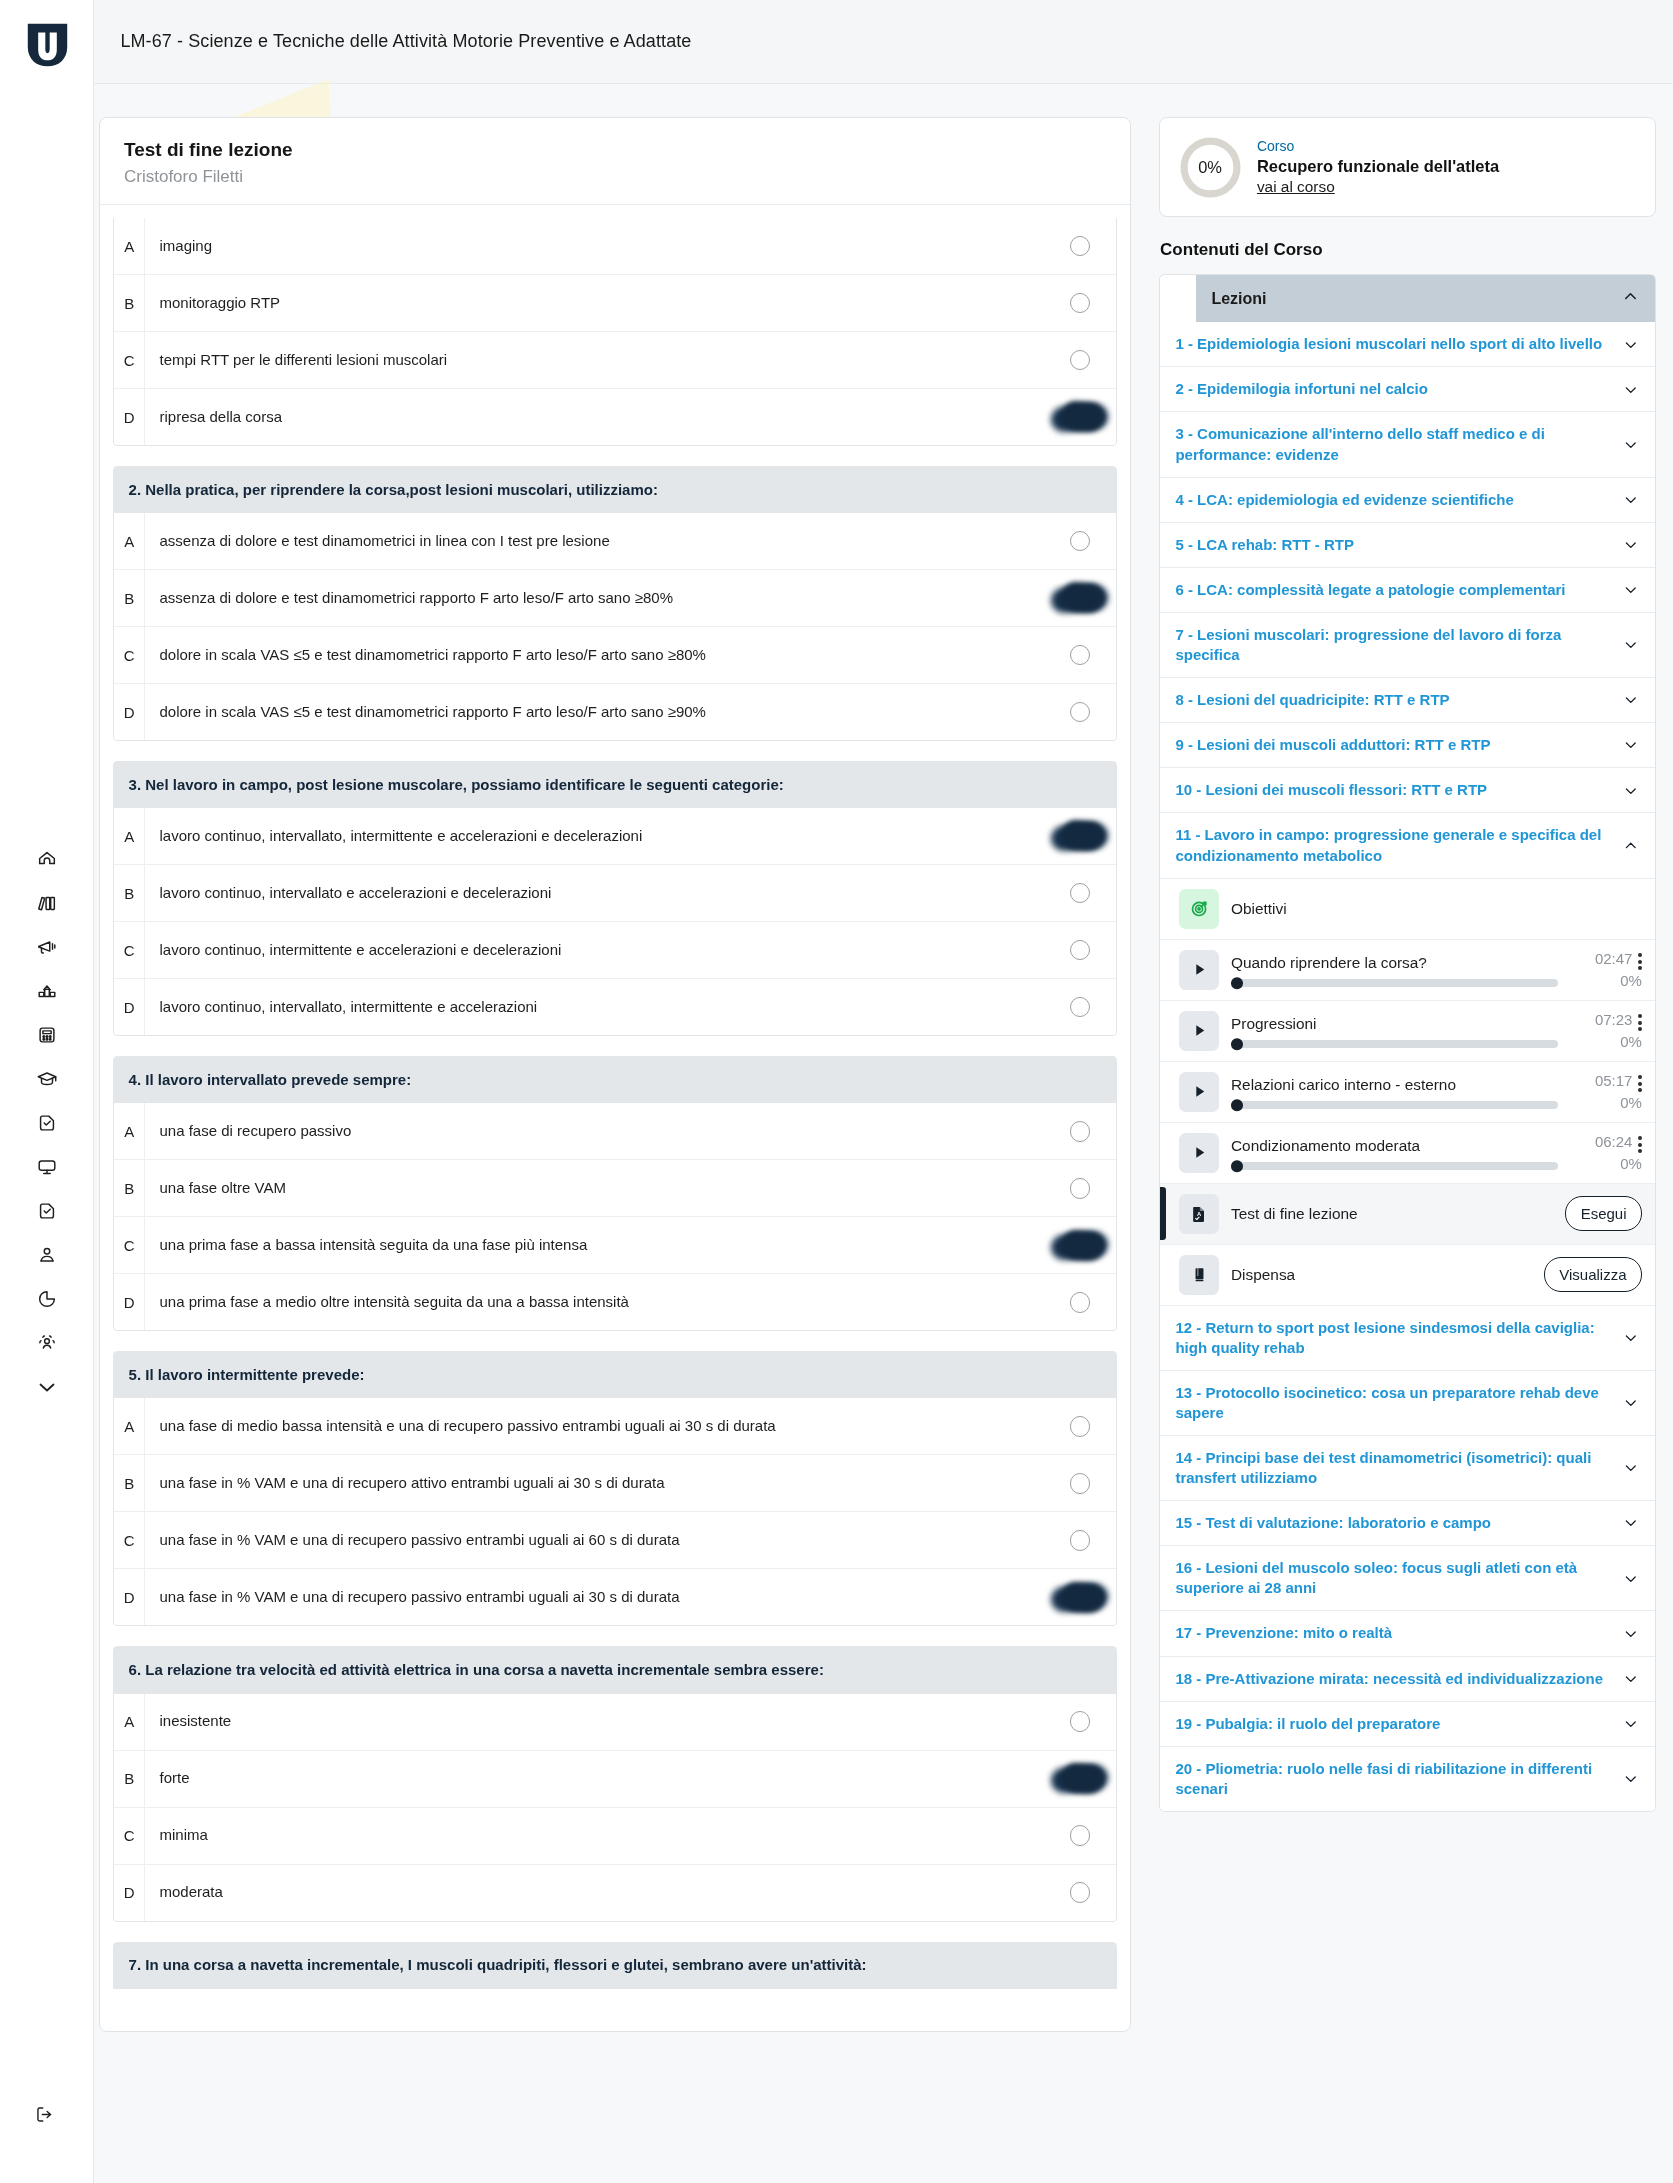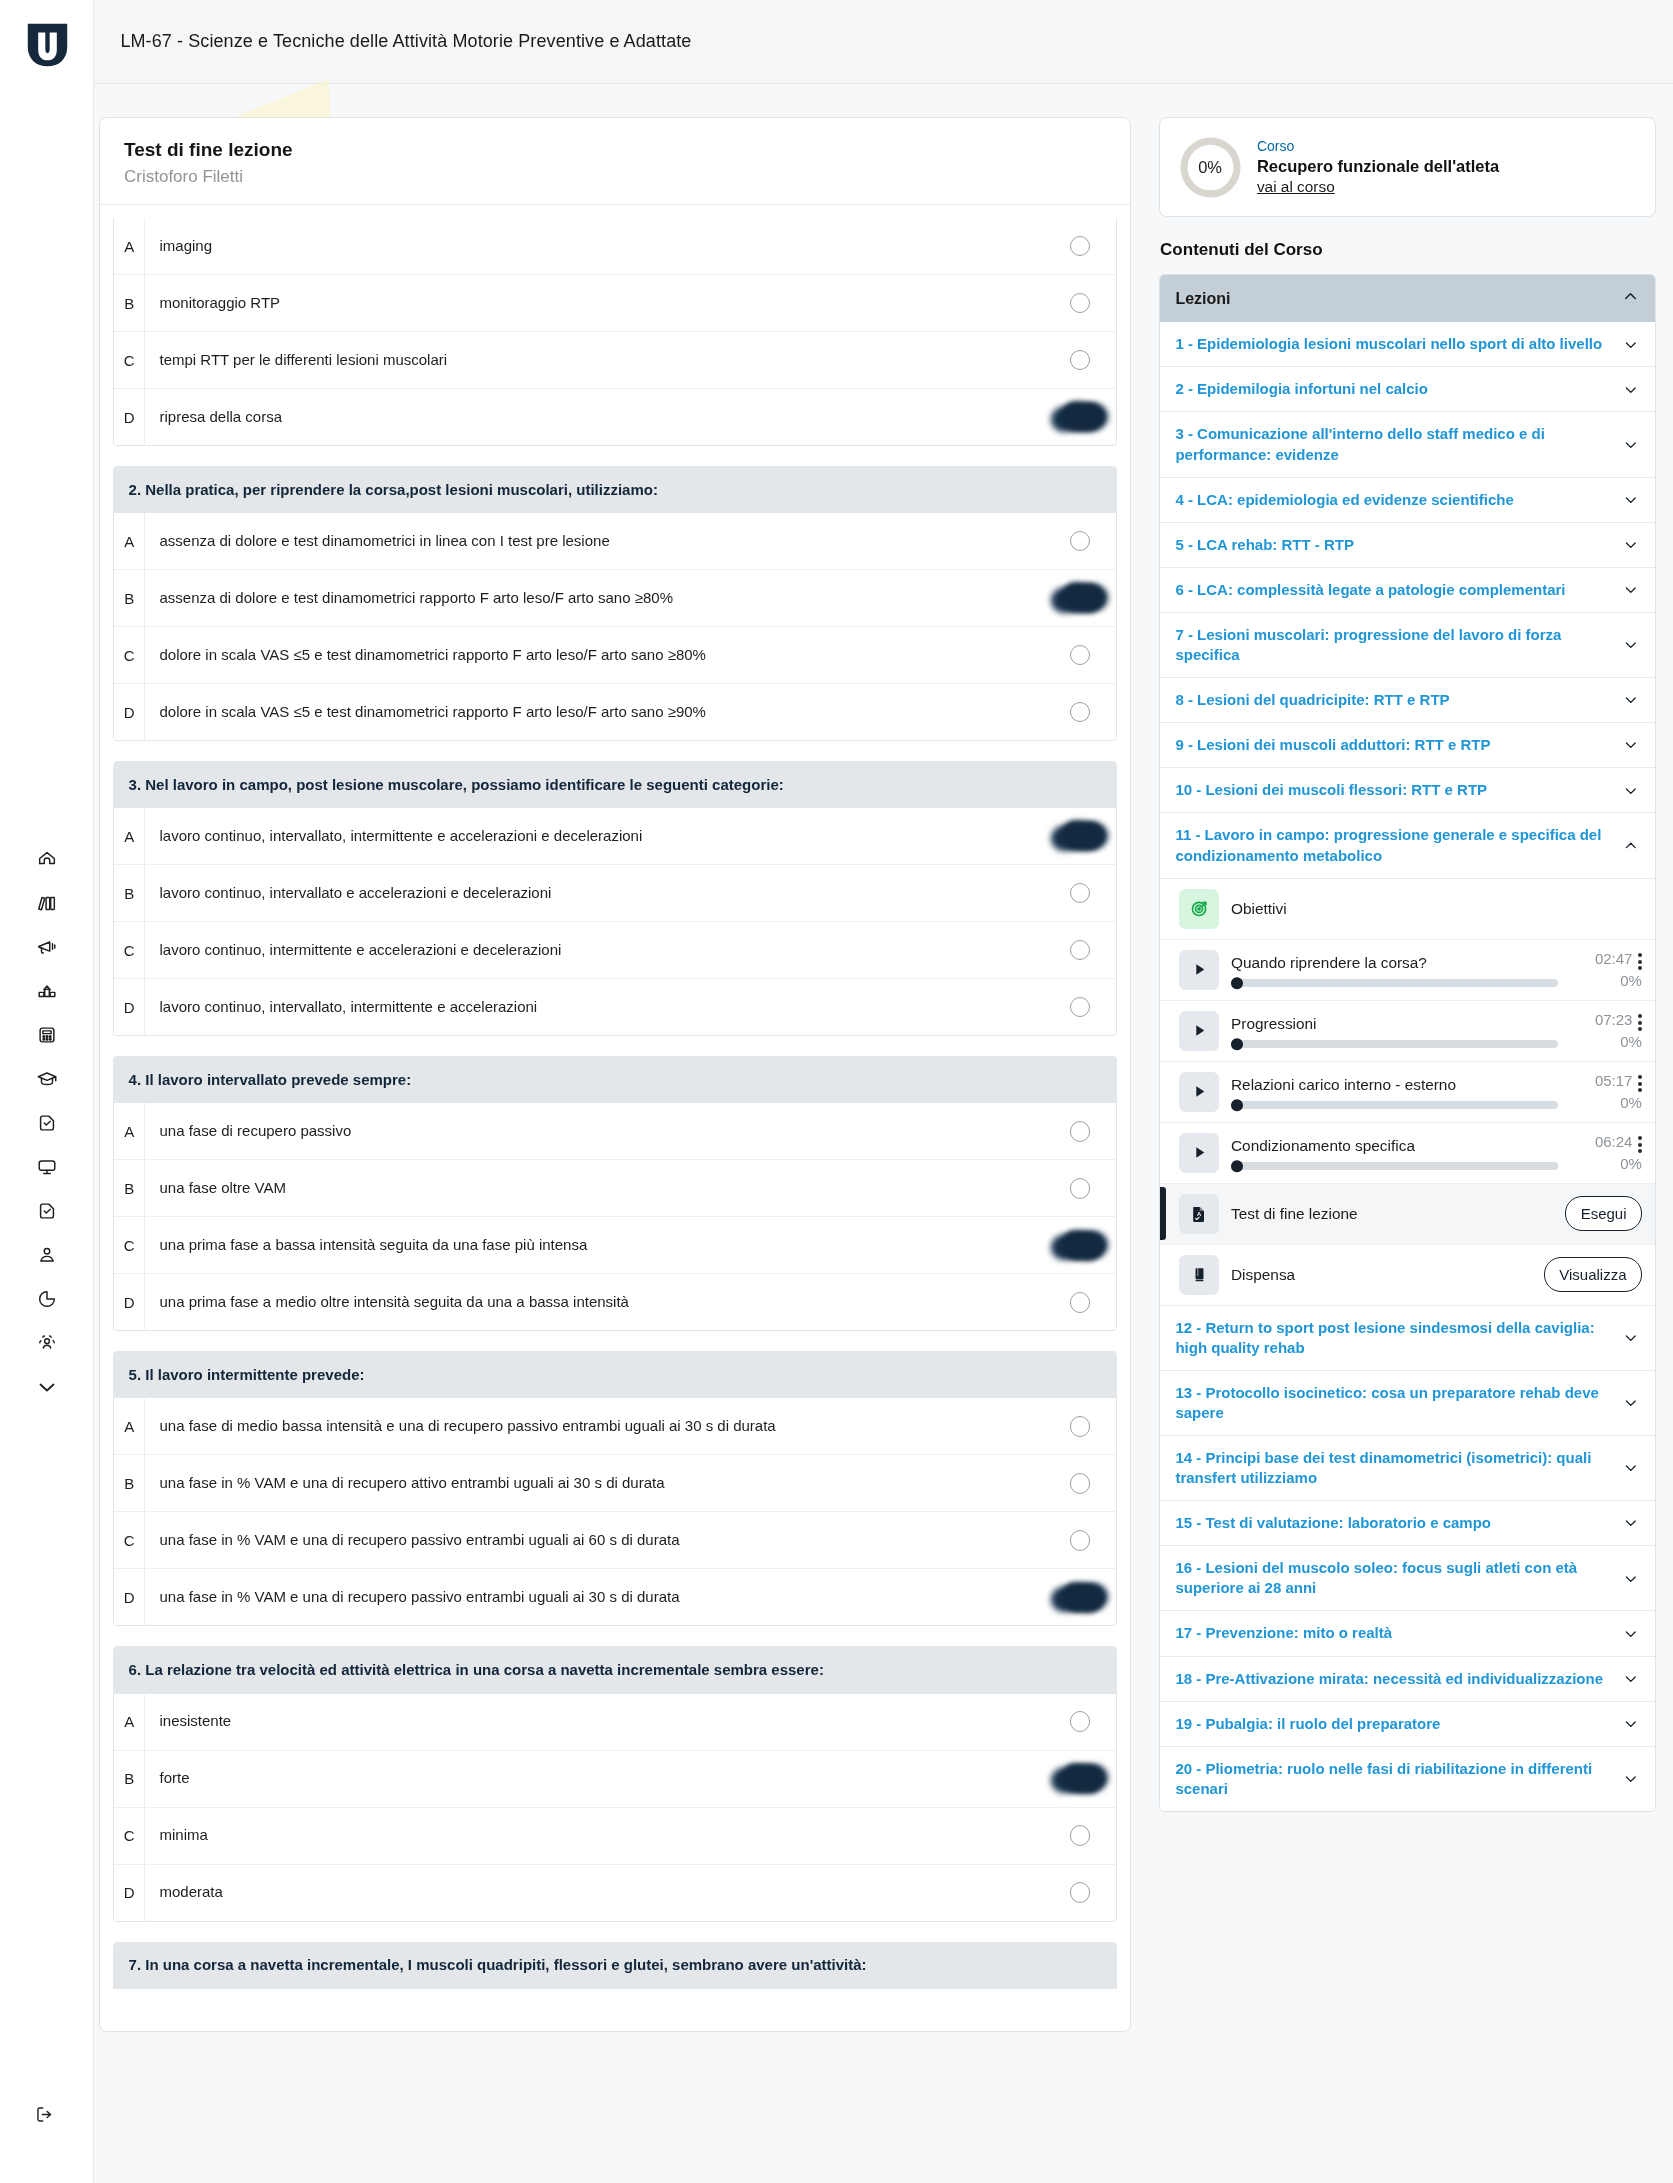--- a/index.html
+++ b/index.html
@@ -242,20 +242,21 @@
     border-radius: 5.5px;
     overflow: hidden;
   }
   .acc-header {
     background: #c4ced6;
     padding: 12px 15.4px;
     display: flex; align-items: center; justify-content: space-between;
     font-size: 16px;
     font-weight: 700;
     color: #1a1a1a;
+    margin-left: 36px;
   }
   .lesson-row {
     display: flex;
     align-items: center;
     justify-content: space-between;
     gap: 8.8px;
     padding: 12px 13.2px 12px 15.4px;
     border-bottom: 0.6px solid #e9ecee;
     background: #fff;
     min-height: 43px;
@@ -910,21 +911,21 @@
                 <div class="pct">0%</div>
               </div>
             </div>
             <div class="sub-row">
               <div class="sq-icon">
                 <svg width="19" height="19" viewBox="0 0 24 24" fill="#16212c">
                   <path d="M8 5.5 18 12 8 18.5z"></path>
                 </svg>
               </div>
               <div class="sub-main">
-                <div class="sub-title">Condizionamento specifica</div>
+                <div class="sub-title">Condizionamento moderata</div>
                 <div class="pbar-row">
                   <div class="pbar">
                     <span class="knob"></span>
                   </div>
                 </div>
               </div>
               <div class="sub-right">
                 <div class="dur-line">
                   <span class="dur">06:24</span>
                   <span class="kebab">

